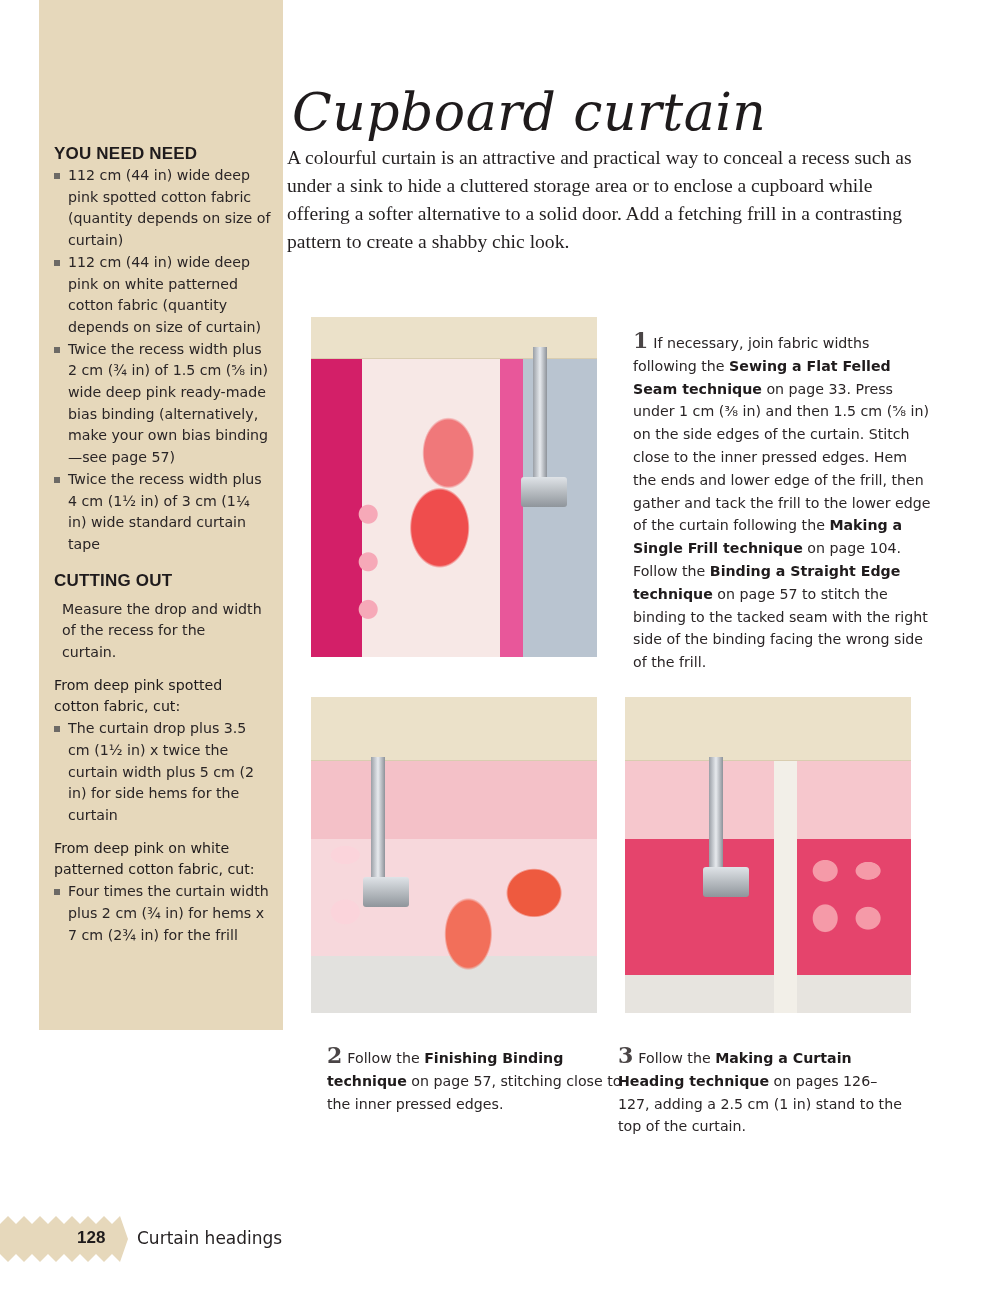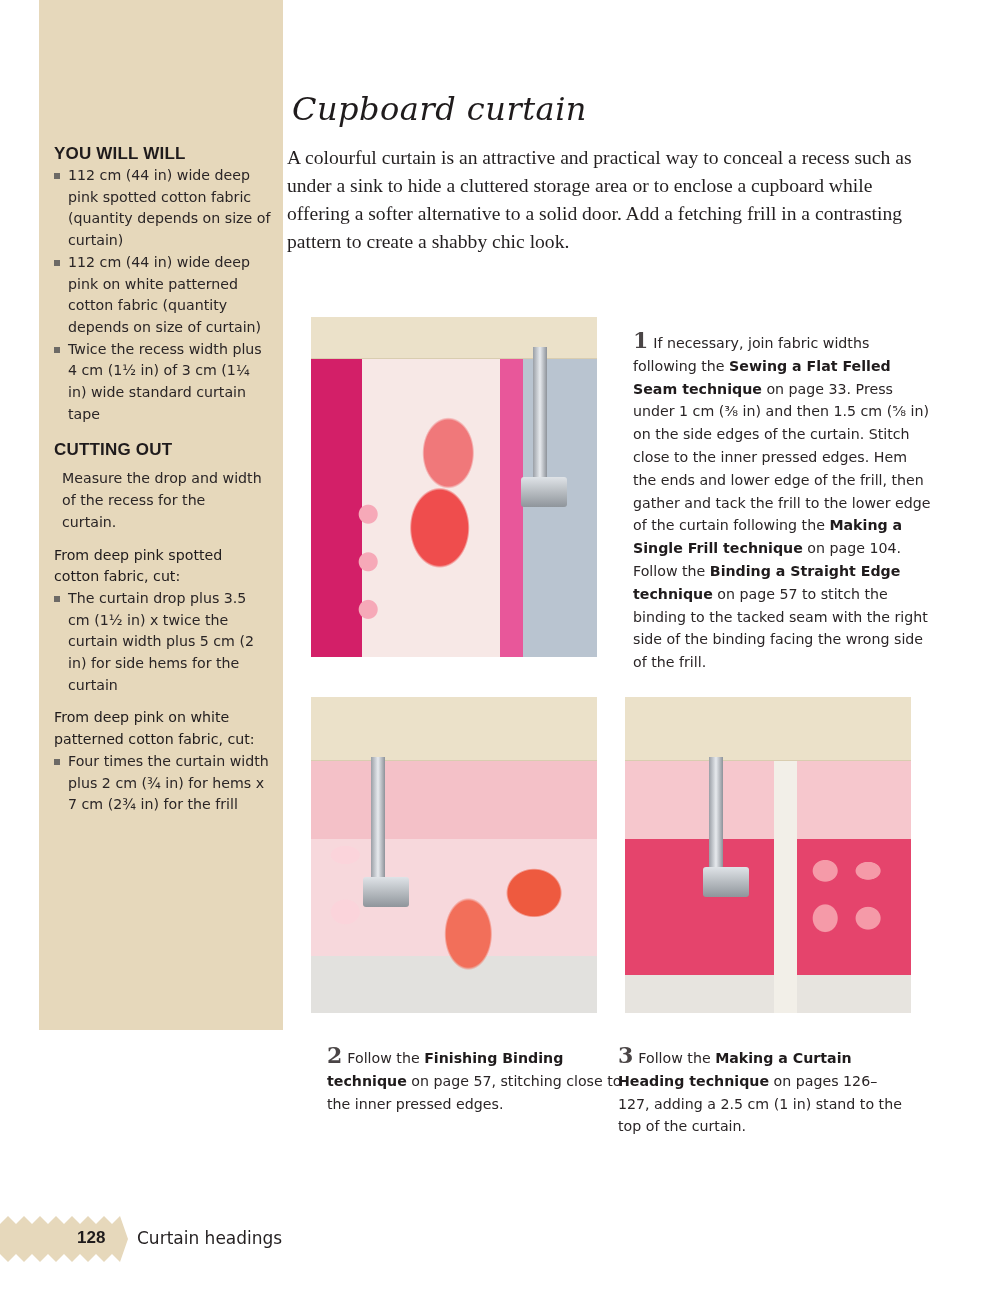--- a/index.html
+++ b/index.html
@@ -10,22 +10,22 @@
              background: #e6d8bb; box-sizing: border-box; padding: 143px 12px 0 15px; }
   .sb-heading { font-family: "Liberation Sans", sans-serif; font-weight: bold; font-size: 17px;
                 letter-spacing: 0.2px; margin: 0 0 1px 0; color: #1f1b1c; line-height: 21px; }
   .sb-heading.cut { margin-top: 14px; }
   .sb-list { list-style: none; margin: 0; padding: 0; }
   .sb-list li { position: relative; padding-left: 14px; font-size: 14.2px; line-height: 21.7px; color: #2a2526; }
   .sb-list li .bullet { position: absolute; left: 0; top: 8px; width: 6px; height: 6px; background: #6d6a66; }
   .sb-para { font-size: 14.2px; line-height: 21.7px; margin: 8px; color: #2a2526; }
   .sb-sub { font-size: 14.2px; line-height: 21.7px; margin: 11px 0 0 0; color: #1f1b1c; font-weight: 500; }
 
-  .title { position: absolute; left: 292px; top: 82px; font-family: "DejaVu Serif", serif;
-           font-style: italic; font-size: 32px; color: #1f1b1c; letter-spacing: 0.5px; font-weight: normal; margin-top: 8px; }
+  .title { position: absolute; left: 292px; top: 74px; font-family: "DejaVu Serif", serif;
+           font-style: italic; font-size: 52px; color: #1f1b1c; letter-spacing: 0.5px; font-weight: normal; margin-top: 8px; }
   .intro { position: absolute; left: 285px; top: 142px; width: 640px; font-family: "Liberation Serif", serif;
            font-size: 19.6px; line-height: 28px; color: #231f20; margin: 2px; }
 
   .photo { position: absolute; overflow: hidden; }
   .photo-1 { left: 311px; top: 317px; width: 286px; height: 340px;
     background:
       linear-gradient(180deg, #e9dfc8 0 12%, transparent 12%),
       radial-gradient(circle at 20% 58%, #f6a9b8 0 9px, transparent 10px),
       radial-gradient(circle at 20% 72%, #f6a9b8 0 9px, transparent 10px),
       radial-gradient(circle at 20% 86%, #f6a9b8 0 9px, transparent 10px),
@@ -69,25 +69,25 @@
   .footer-tab { position: absolute; left: 0; top: 0; width: 128px; height: 46px; }
   .page-number { position: absolute; left: 77px; top: 12px; font-family: "Liberation Sans", sans-serif;
                  font-weight: bold; font-size: 17px; color: #1f1b1c; }
   .section-name { position: absolute; left: 137px; top: 12px; font-family: "DejaVu Sans", sans-serif;
                   font-size: 17px; color: #231f20; }
 </style>
 </head>
 <body>
 
 <aside class="sidebar">
-  <h3 class="sb-heading">YOU WILL WILL</h3>
+  <h3 class="sb-heading">YOU NEED NEED</h3>
   <ul class="sb-list">
     <li><span class="bullet"></span><span>112 cm (44 in) wide deep pink spotted cotton fabric (quantity depends on size of curtain)</span></li>
     <li><span class="bullet"></span><span>112 cm (44 in) wide deep pink on white patterned cotton fabric (quantity depends on size of curtain)</span></li>
-    <li><span class="bullet"></span></li>
+    <li><span class="bullet"></span><span>Twice the recess width plus 2 cm (¾ in) of 1.5 cm (⅝ in) wide deep pink ready-made bias binding (alternatively, make your own bias binding—see page 57)</span></li>
     <li><span class="bullet"></span><span>Twice the recess width plus 4 cm (1½ in) of 3 cm (1¼ in) wide standard curtain tape</span></li>
   </ul>
 
   <h3 class="sb-heading cut">CUTTING OUT</h3>
   <p class="sb-para">Measure the drop and width of the recess for the curtain.</p>
 
   <p class="sb-sub">From deep pink spotted cotton fabric, cut:</p>
   <ul class="sb-list">
     <li><span class="bullet"></span><span>The curtain drop plus 3.5 cm (1½ in) x twice the curtain width plus 5 cm (2 in) for side hems for the curtain</span></li>
   </ul>

